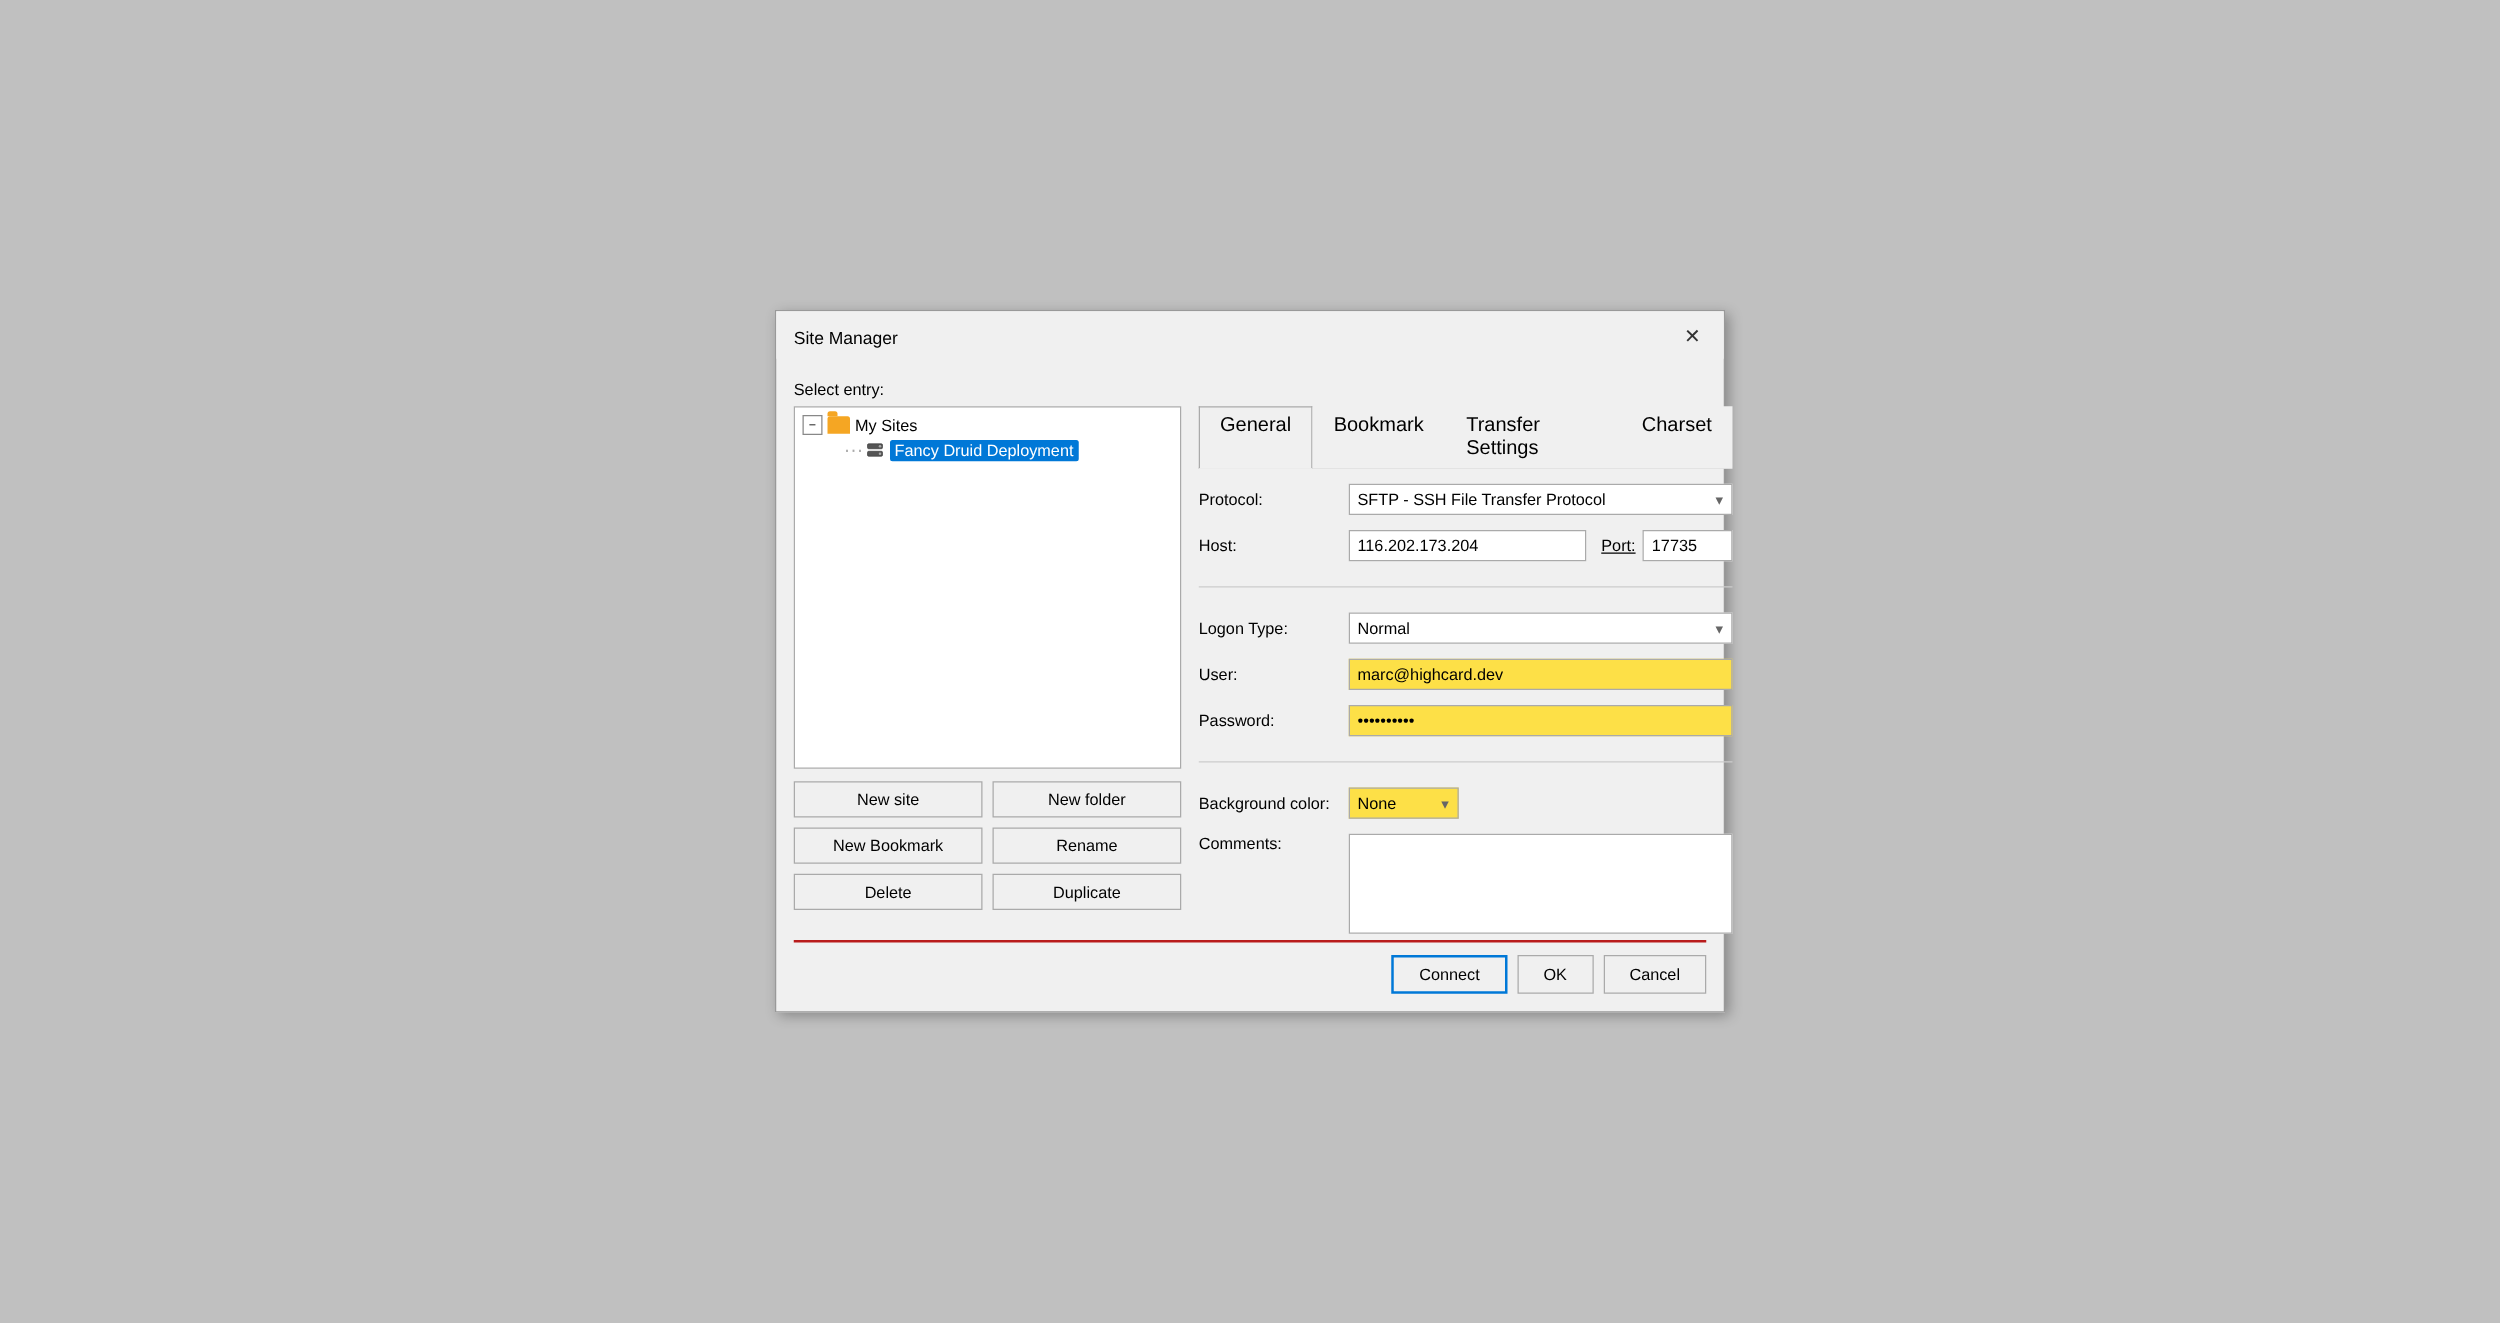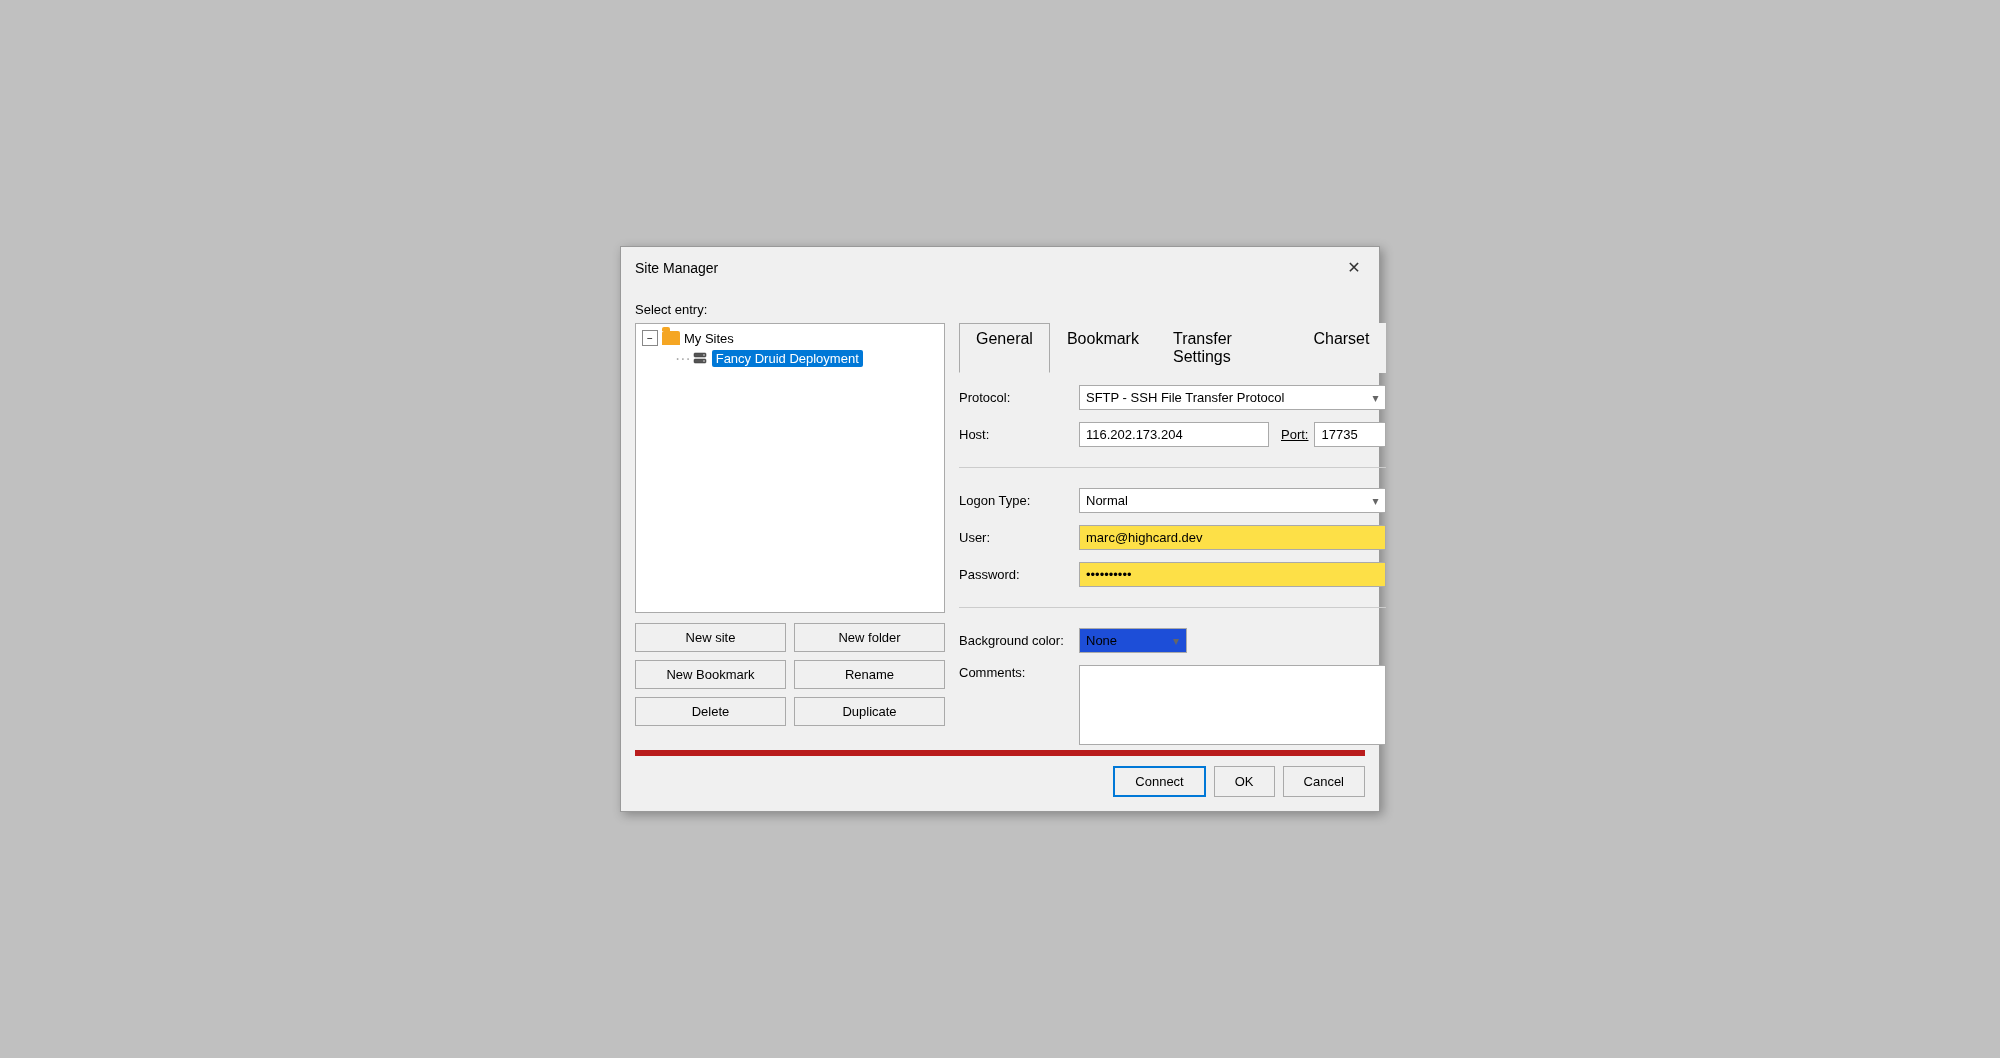--- a/index.html
+++ b/index.html
@@ -297,25 +297,25 @@
     .bg-color-select {
       position: relative;
       display: inline-flex;
       align-items: center;
     }
 
     .bg-color-select select {
       border: 1px solid #aaa;
       padding: 4px 28px 4px 6px;
       font-size: 13px;
-      background: #1d4ed8;
+      background: #fde047;
       appearance: none;
       -webkit-appearance: none;
       cursor: pointer;
-      width: 108px;
+      width: 88px;
     }
 
     .bg-color-select::after {
       content: '▾';
       position: absolute;
       right: 8px;
       top: 50%;
       transform: translateY(-50%);
       pointer-events: none;
       font-size: 12px;
@@ -332,21 +332,21 @@
       resize: none;
       overflow-y: scroll;
     }
 
     .bottom-buttons {
       display: flex;
       justify-content: flex-end;
       gap: 8px;
       margin-top: 5px;
       padding-top: 10px;
-      border-top: 6px solid #b91c1c;
+      border-top: 2px solid #b91c1c;
     }
 
     .btn-bottom {
       padding: 6px 20px;
       font-size: 13px;
       cursor: pointer;
       background: #f0f0f0;
       border: 1px solid #aaa;
       color: #000;
     }

